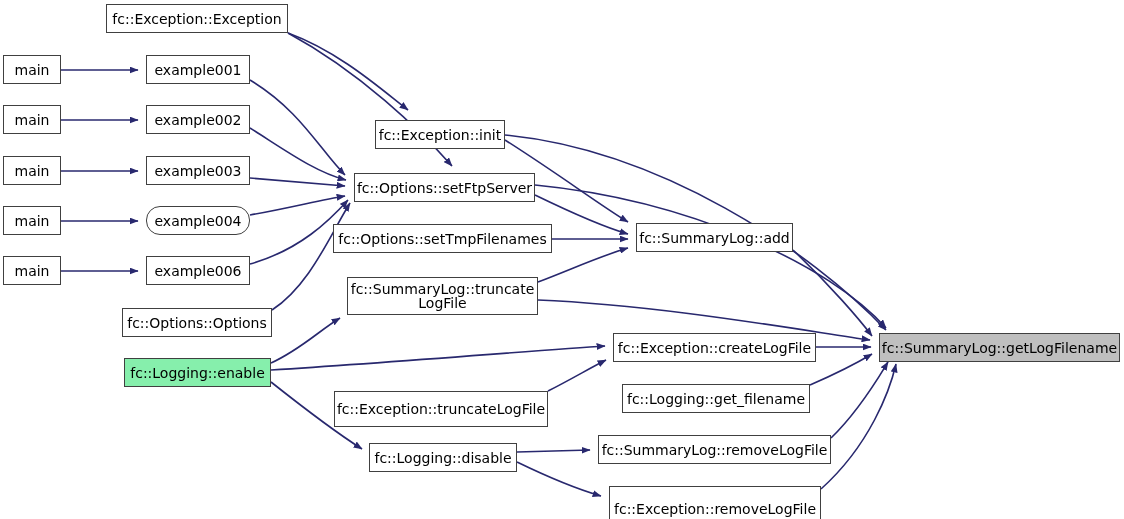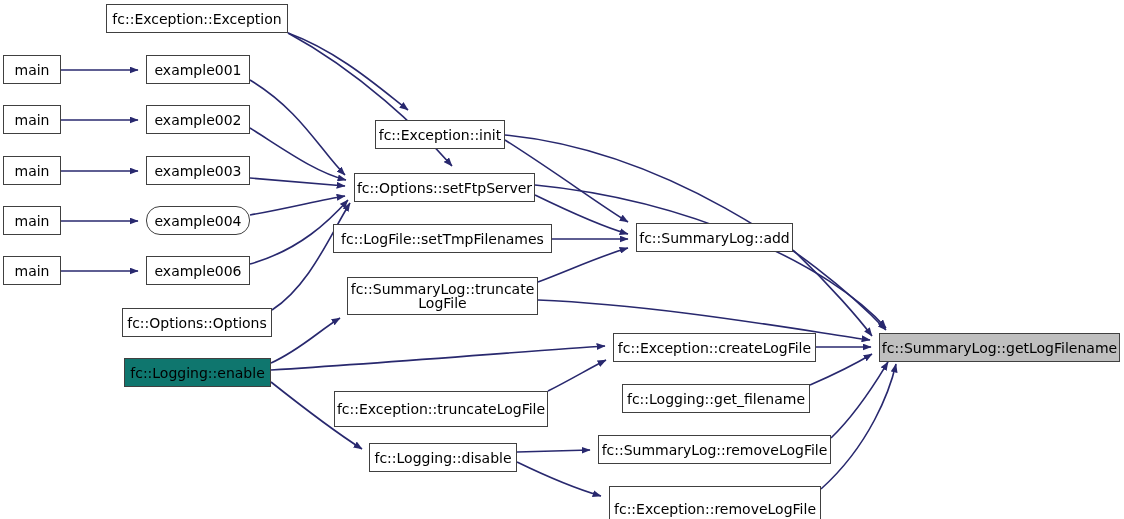--- a/index.html
+++ b/index.html
@@ -94,30 +94,30 @@
       <div class="node" style="left: 3px; top: 55px; width: 58px; height: 29px; border-color: rgb(64, 64, 64); background: rgb(255, 255, 255); color: rgb(0, 0, 0);"><span class="label">main</span></div>
       <div class="node" style="left: 146px; top: 55px; width: 104px; height: 29px; border-color: rgb(64, 64, 64); background: rgb(255, 255, 255); color: rgb(0, 0, 0);"><span class="label">example001</span></div>
       <div class="node" style="left: 3px; top: 105px; width: 58px; height: 29px; border-color: rgb(64, 64, 64); background: rgb(255, 255, 255); color: rgb(0, 0, 0);"><span class="label">main</span></div>
       <div class="node" style="left: 146px; top: 105px; width: 104px; height: 29px; border-color: rgb(64, 64, 64); background: rgb(255, 255, 255); color: rgb(0, 0, 0);"><span class="label">example002</span></div>
       <div class="node" style="left: 375px; top: 120px; width: 130px; height: 29px; border-color: rgb(64, 64, 64); background: rgb(255, 255, 255); color: rgb(0, 0, 0);"><span class="label">fc::Exception::init</span></div>
       <div class="node" style="left: 3px; top: 156px; width: 58px; height: 29px; border-color: rgb(64, 64, 64); background: rgb(255, 255, 255); color: rgb(0, 0, 0);"><span class="label">main</span></div>
       <div class="node" style="left: 146px; top: 156px; width: 104px; height: 29px; border-color: rgb(64, 64, 64); background: rgb(255, 255, 255); color: rgb(0, 0, 0);"><span class="label">example003</span></div>
       <div class="node" style="left: 354px; top: 173px; width: 181px; height: 29px; border-color: rgb(64, 64, 64); background: rgb(255, 255, 255); color: rgb(0, 0, 0);"><span class="label">fc::Options::setFtpServer</span></div>
       <div class="node" style="left: 3px; top: 206px; width: 58px; height: 29px; border-color: rgb(64, 64, 64); background: rgb(255, 255, 255); color: rgb(0, 0, 0);"><span class="label">main</span></div>
       <div class="node" style="left: 146px; top: 206px; width: 104px; height: 29px; border-color: rgb(64, 64, 64); background: rgb(255, 255, 255); color: rgb(0, 0, 0); border-radius: 14px;"><span class="label">example004</span></div>
-      <div class="node" style="left: 333px; top: 224px; width: 219px; height: 29px; border-color: rgb(64, 64, 64); background: rgb(255, 255, 255); color: rgb(0, 0, 0);"><span class="label">fc::LogFile::setTmpFilenames</span></div>
+      <div class="node" style="left: 333px; top: 224px; width: 219px; height: 29px; border-color: rgb(64, 64, 64); background: rgb(255, 255, 255); color: rgb(0, 0, 0);"><span class="label">fc::Options::setTmpFilenames</span></div>
       <div class="node" style="left: 636px; top: 223px; width: 157px; height: 29px; border-color: rgb(64, 64, 64); background: rgb(255, 255, 255); color: rgb(0, 0, 0);"><span class="label">fc::SummaryLog::add</span></div>
       <div class="node" style="left: 3px; top: 256px; width: 58px; height: 29px; border-color: rgb(64, 64, 64); background: rgb(255, 255, 255); color: rgb(0, 0, 0);"><span class="label">main</span></div>
       <div class="node" style="left: 146px; top: 256px; width: 104px; height: 29px; border-color: rgb(64, 64, 64); background: rgb(255, 255, 255); color: rgb(0, 0, 0);"><span class="label">example006</span></div>
       <div class="node" style="left: 347px; top: 277px; width: 191px; height: 38px; border-color: rgb(64, 64, 64); background: rgb(255, 255, 255); color: rgb(0, 0, 0);"><span class="label">fc::SummaryLog::truncate
 LogFile</span></div>
       <div class="node" style="left: 122px; top: 308px; width: 150px; height: 29px; border-color: rgb(64, 64, 64); background: rgb(255, 255, 255); color: rgb(0, 0, 0);"><span class="label">fc::Options::Options</span></div>
       <div class="node" style="left: 613px; top: 333px; width: 203px; height: 29px; border-color: rgb(64, 64, 64); background: rgb(255, 255, 255); color: rgb(0, 0, 0);"><span class="label">fc::Exception::createLogFile</span></div>
       <div class="node highlight" style="left: 879px; top: 333px; width: 241px; height: 29px; border-color: rgb(64, 64, 64); background: rgb(191, 191, 191); color: rgb(0, 0, 0);"><span class="label">fc::SummaryLog::getLogFilename</span></div>
-      <div class="node" style="left: 124px; top: 358px; width: 147px; height: 29px; border-color: rgb(64, 64, 64); background: #0f766e; color: rgb(0, 0, 0);"><span class="label">fc::Logging::enable</span></div>
+      <div class="node" style="left: 124px; top: 358px; width: 147px; height: 29px; border-color: rgb(64, 64, 64); background: #86efac; color: rgb(0, 0, 0);"><span class="label">fc::Logging::enable</span></div>
       <div class="node" style="left: 622px; top: 384px; width: 188px; height: 29px; border-color: rgb(64, 64, 64); background: rgb(255, 255, 255); color: rgb(0, 0, 0);"><span class="label">fc::Logging::get_filename</span></div>
       <div class="node" style="left: 334px; top: 391px; width: 214px; height: 36px; border-color: rgb(64, 64, 64); background: rgb(255, 255, 255); color: rgb(0, 0, 0);"><span class="label">fc::Exception::truncateLogFile</span></div>
       <div class="node" style="left: 598px; top: 435px; width: 233px; height: 29px; border-color: rgb(64, 64, 64); background: rgb(255, 255, 255); color: rgb(0, 0, 0);"><span class="label">fc::SummaryLog::removeLogFile</span></div>
       <div class="node" style="left: 369px; top: 443px; width: 148px; height: 29px; border-color: rgb(64, 64, 64); background: rgb(255, 255, 255); color: rgb(0, 0, 0);"><span class="label">fc::Logging::disable</span></div>
       <div class="node" style="left: 609px; top: 486px; width: 212px; height: 46px; border-color: rgb(64, 64, 64); background: rgb(255, 255, 255); color: rgb(0, 0, 0);"><span class="label">fc::Exception::removeLogFile</span></div>
     </div>
 
 </div>
 
 </body></html>

